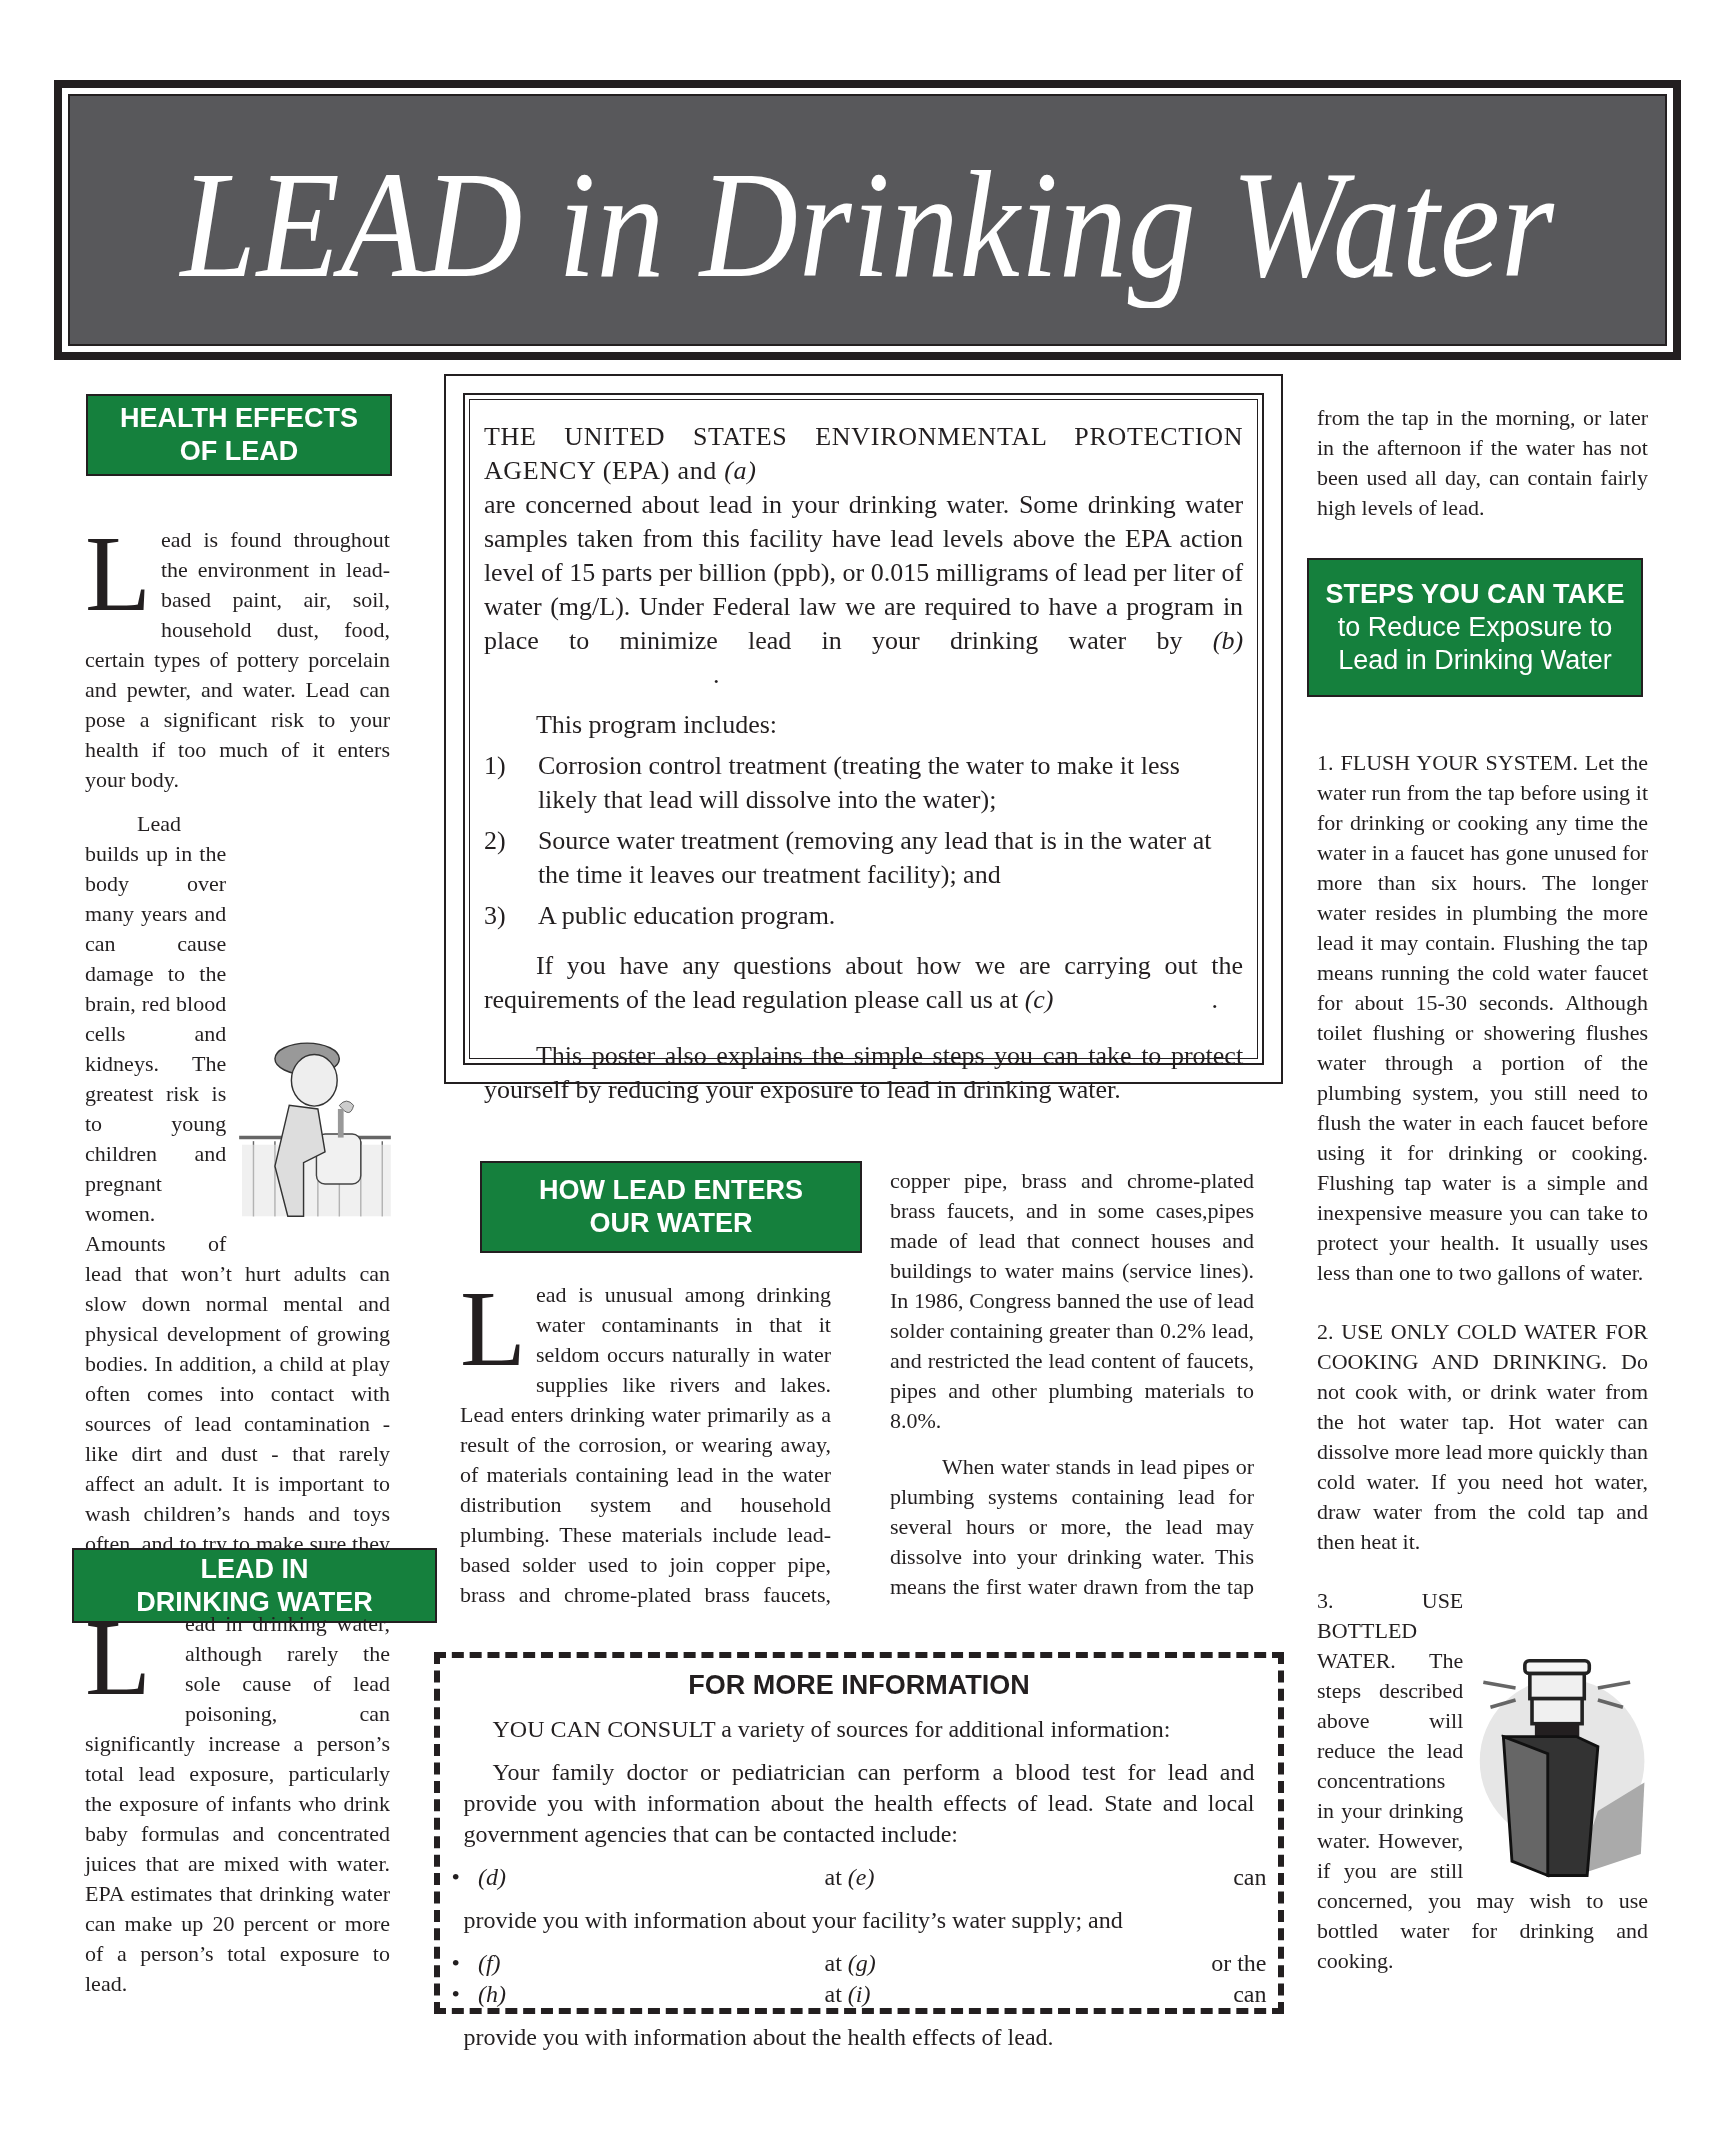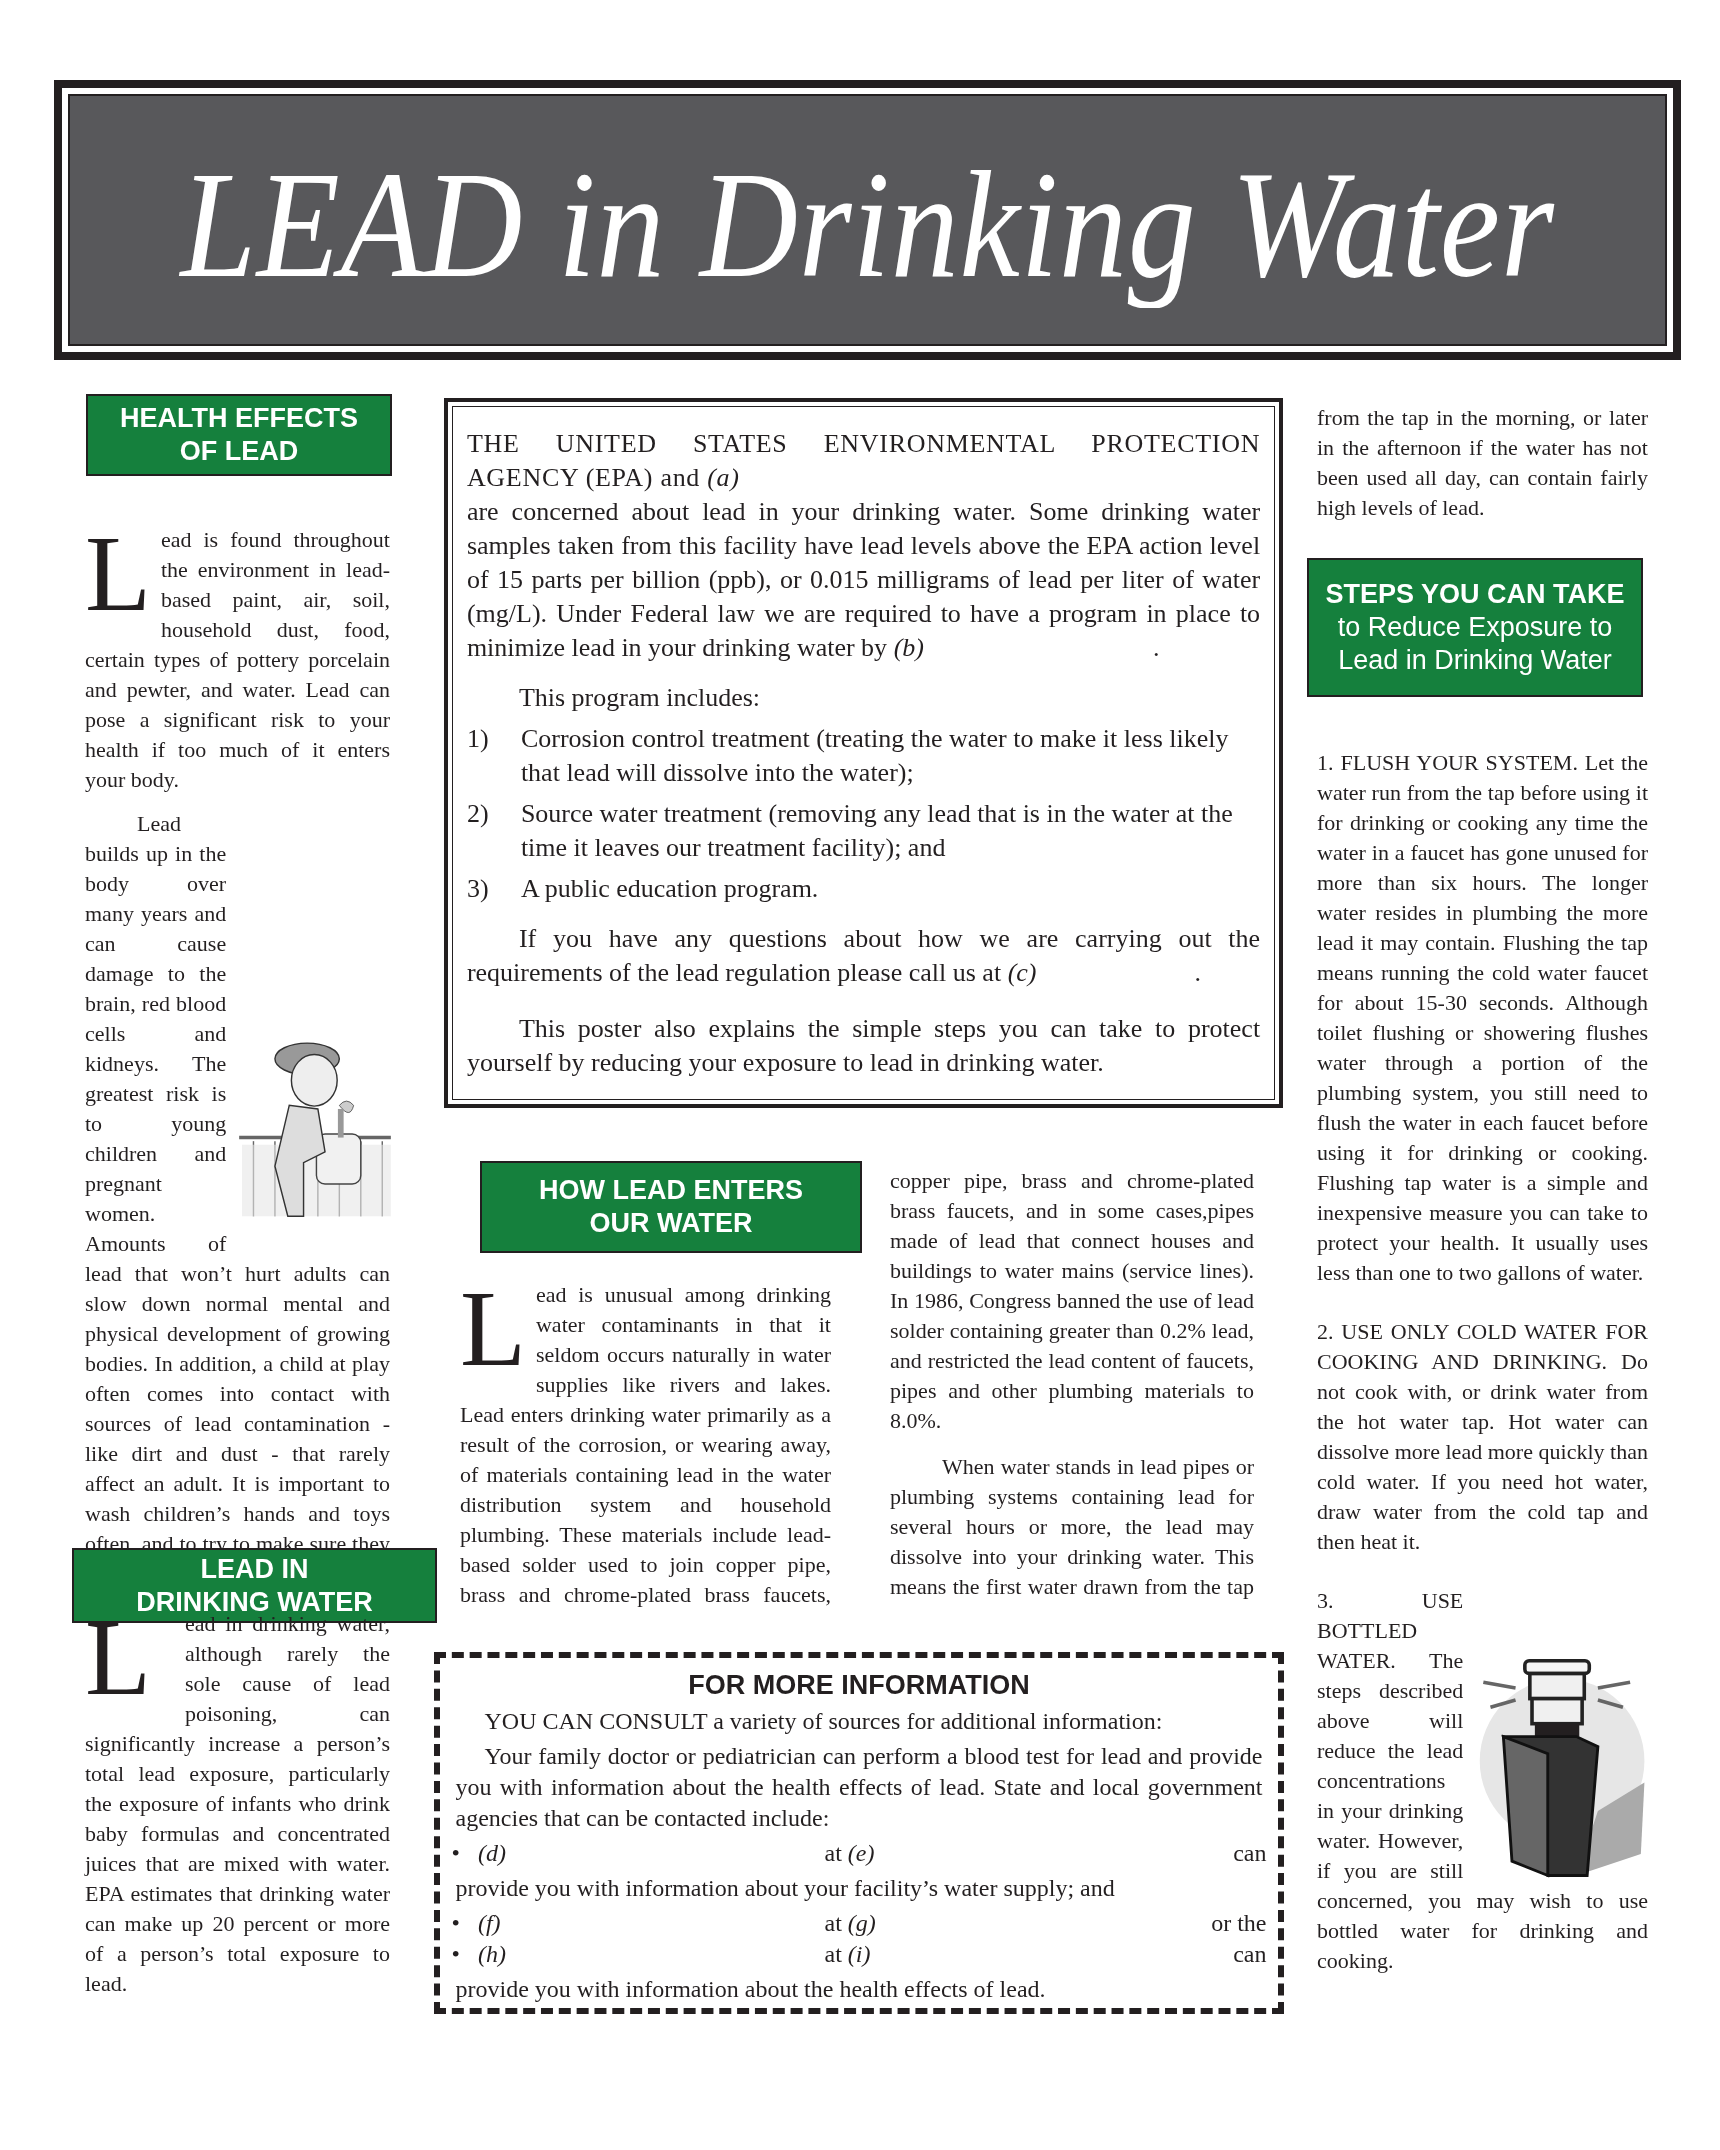--- a/index.html
+++ b/index.html
@@ -15,34 +15,34 @@
   .sec-head { position:absolute; background:#15803d; border:2.2px solid #231f20; box-sizing:border-box; color:#ffffff; font-family:"Liberation Sans","DejaVu Sans",sans-serif; font-weight:bold; text-align:center; display:flex; flex-direction:column; justify-content:center; }
   .sec-head span { display:block; font-size:27px; line-height:33px; }
   .sec-head .light { font-weight:normal; }
 
   .col-text { position:absolute; font-size:22px; line-height:30px; text-align:justify; }
   .col-text p { margin:10px; }
   .indent { text-indent:52px; }
   .dropcap { float:left; font-size:108px; line-height:85px; margin:5.7px 10px 0 0; font-family:"Liberation Serif","DejaVu Serif",serif; }
 
   
-  .epa-box { position:absolute; left:444px; top:398px; width:839px; height:710px; border:2.2px solid #231f20; box-sizing:border-box; padding:0; }
+  .epa-box { position:absolute; left:444px; top:374px; width:839px; height:710px; border:2.2px solid #231f20; box-sizing:border-box; padding:17px; }
   .epa-box2 { width:100%; height:100%; border:2.2px solid #231f20; box-sizing:border-box; padding:3.6px; }
   .epa-box3 { width:100%; height:100%; border:1.4px solid #231f20; box-sizing:border-box; padding:20px 14.3px 14.3px 14.3px; font-size:26px; line-height:34px; transform-origin:left top; }
   .epa-box3 p { margin:0; text-align:justify; }
   .epa-list { margin:7.2px 0 0 0; padding:0; list-style:none; }
   .epa-list li { display:flex; margin-bottom:7.2px; }
   .epa-list .num { width:54px; flex:none; }
   .it { font-style:italic; }
   .gap { display:inline-block; }
 
   
   .info-box { position:absolute; left:434px; top:1652px; width:850px; height:362px; border:6.5px dashed #231f20; box-sizing:border-box; padding:10px 11.5px; font-size:24px; line-height:31px; }
   .info-title { text-align:center; font-family:"Liberation Sans","DejaVu Sans",sans-serif; font-weight:bold; font-size:27px; line-height:34px; }
-  .info-box p { margin:4px; text-align:justify; }
+  .info-box p { margin:12px; text-align:justify; }
   .bul-row { display:flex; justify-content:space-between; }
   .bul-row .a { width:373px; }
   .bul-row .b { flex:1; }
 
   .illus { position:absolute; }
 </style>
 </head>
 <body>
 
 <div class="banner-outer">

